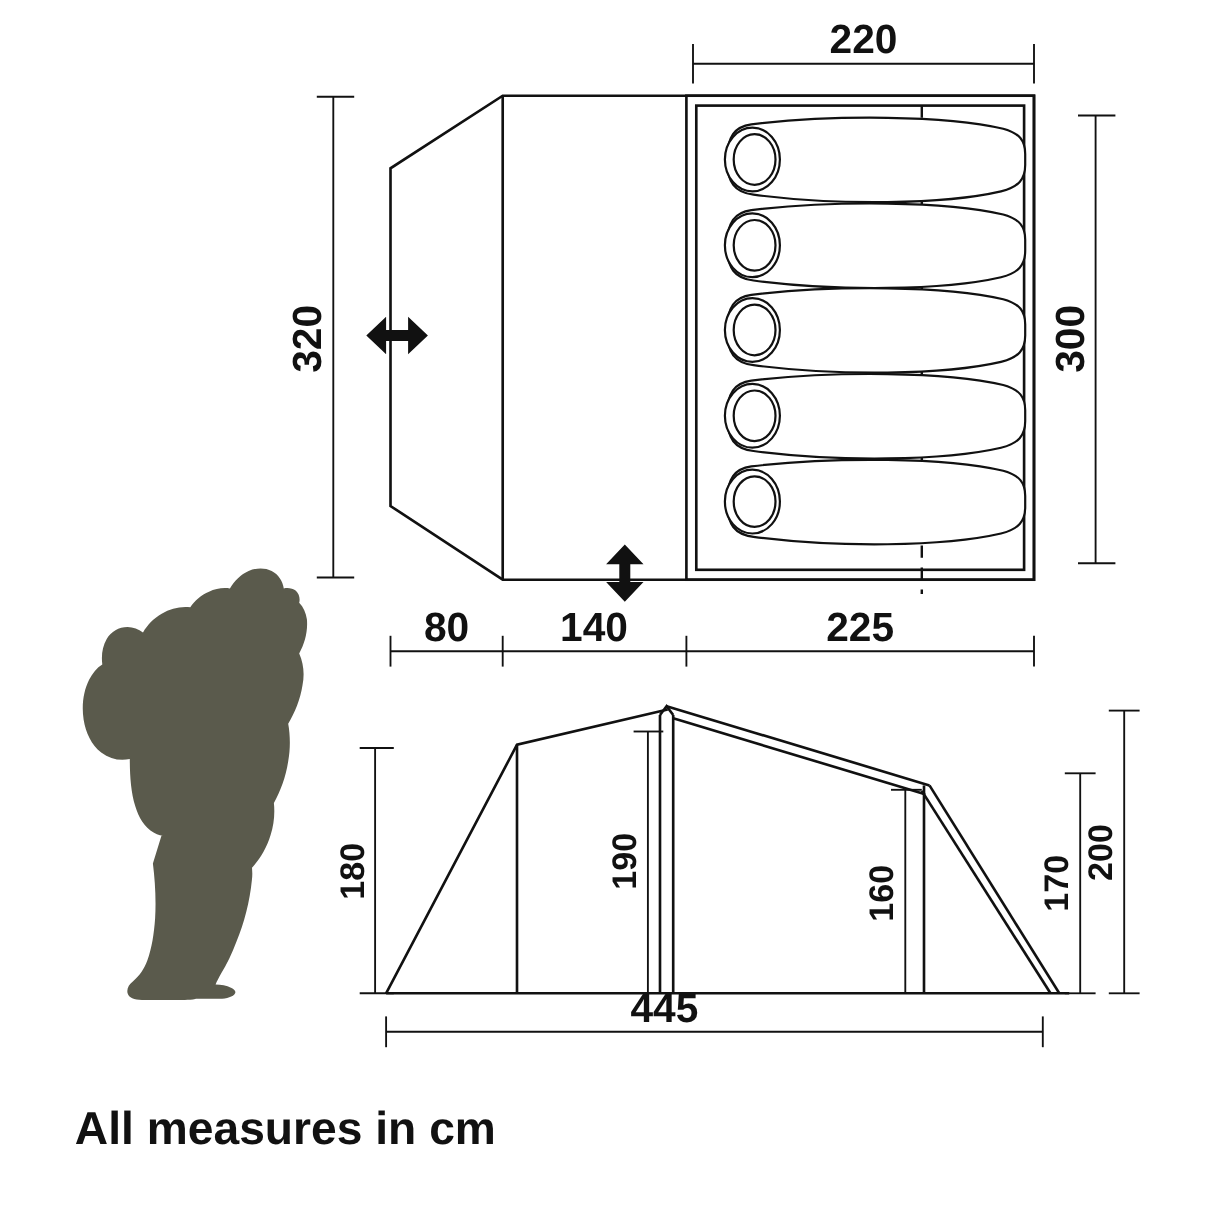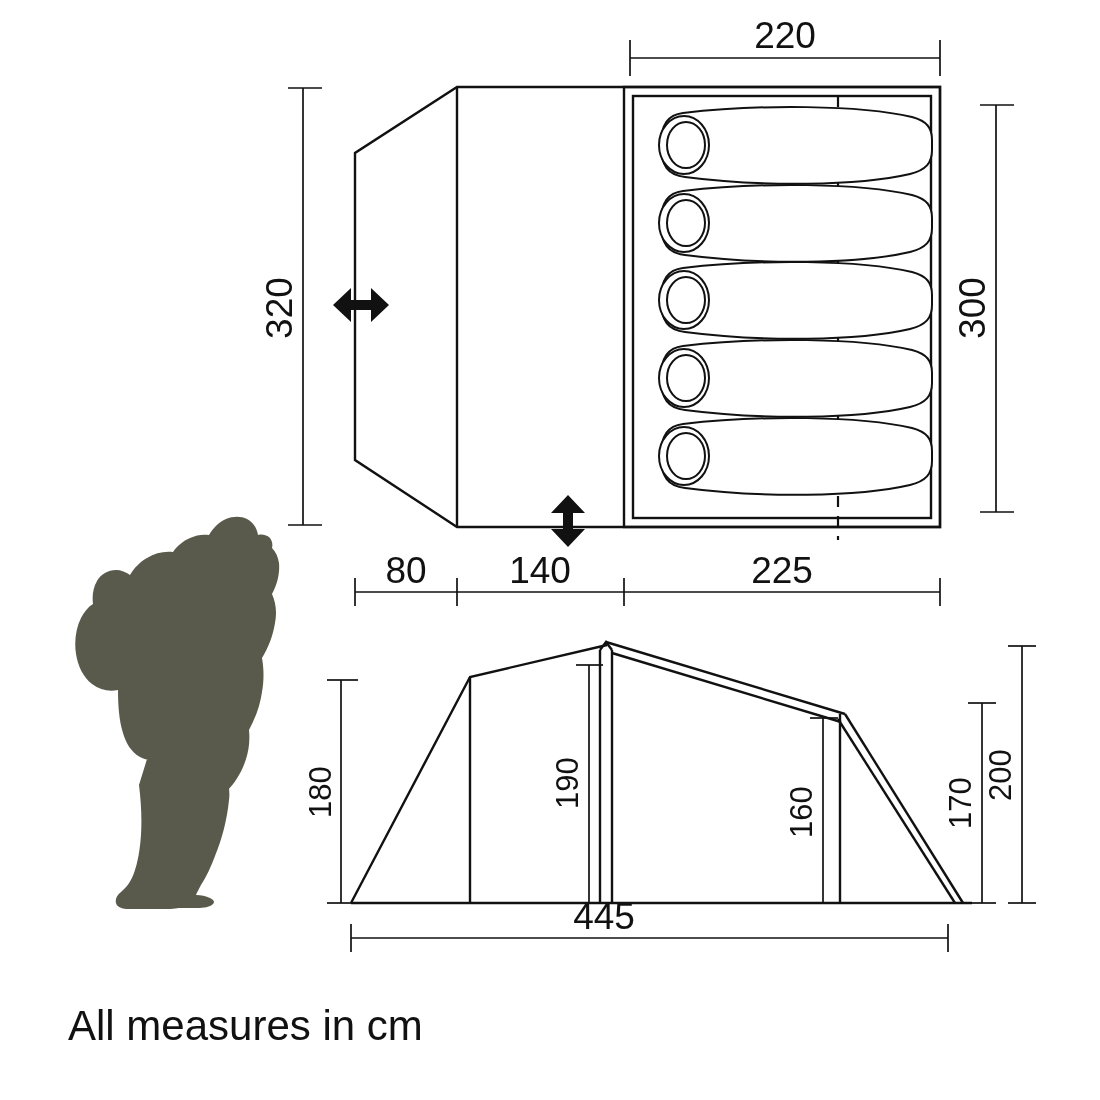--- a/index.html
+++ b/index.html
@@ -15,20 +15,21 @@
     color: #111111;
     position: relative;
     overflow: hidden;
   }
   #diagram-root {
     position: absolute;
     left: 0;
     top: 0;
     width: 1100px;
     height: 1100px;
+    font-weight: bold;
   }
   svg.canvas {
     display: block;
     width: 1100px;
     height: 1100px;
     background: #ffffff;
   }
   .outline {
     fill: none;
     stroke: #111111;

